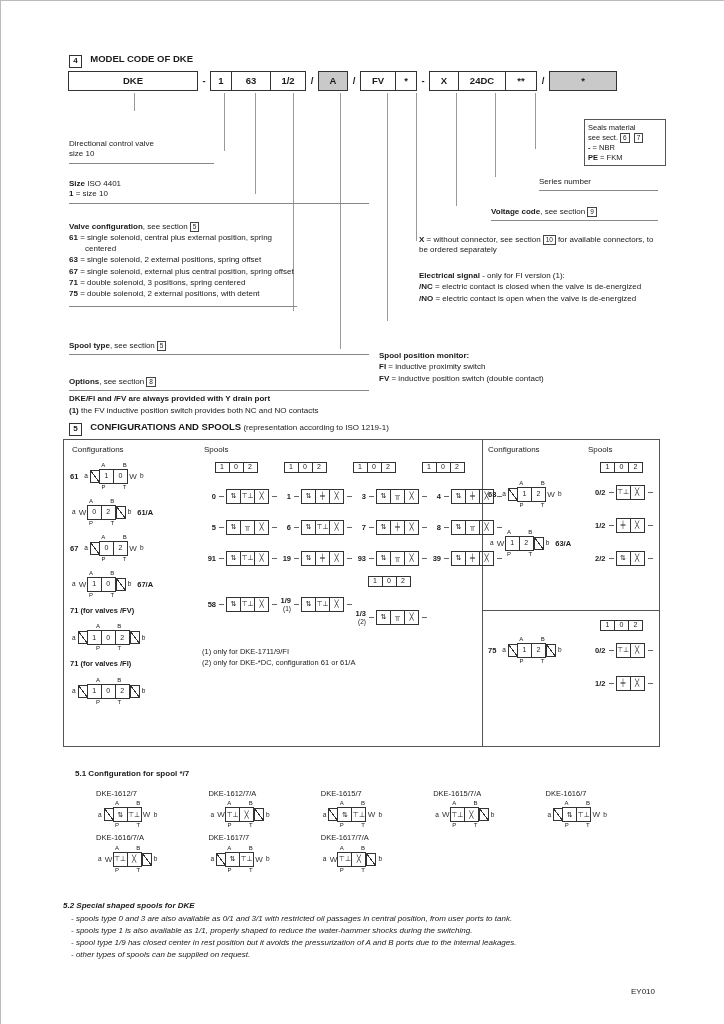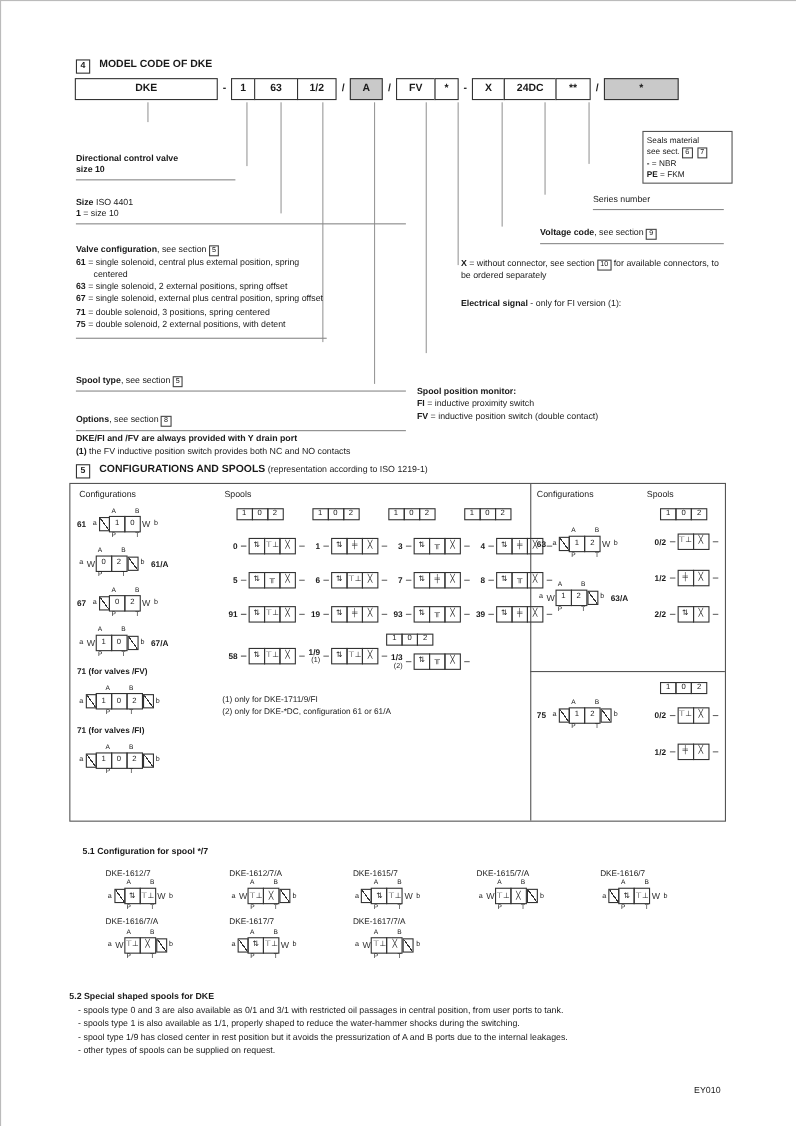--- a/index.html
+++ b/index.html
@@ -47,21 +47,21 @@
   .sp-label{font-weight:bold;font-size:7.5px;}
   .sp-note{font-size:6.5px;}
   .dash{width:5px;border-top:1px dashed #666;flex:0 0 auto;}
   
   .ph{display:inline-flex;}
   .pcell{width:15px;height:11px;border:1px solid #333;box-sizing:border-box;margin-left:-1px;display:inline-flex;align-items:center;justify-content:center;font-size:7px;}
   .mid-head{display:grid;grid-template-columns:repeat(4,1fr);justify-items:center;}
   .mid-row{display:grid;grid-template-columns:repeat(4,1fr);margin-top:16px;justify-items:start;}
   .mid-row4{display:grid;grid-template-columns:repeat(4,1fr);margin-top:16px;justify-items:start;}
   .contents{display:contents;}
-  .blk139{grid-column:3/5;display:flex;flex-direction:column;gap:6px;margin-top:-6px;}
+  .blk139{grid-column:3/5;display:flex;flex-direction:column;align-items:center;gap:22px;margin-top:-6px;}
   .s5notes{margin-top:20px;font-size:7.5px;}
   .s5notes div{margin-top:2px;}
   
   .cfg51{display:flex;flex-direction:column;align-items:flex-start;gap:2px;}
   .cfg51-label{font-size:7.5px;}
   .grid51{display:grid;grid-template-columns:repeat(5,1fr);row-gap:4px;}
   .bullet{margin-top:2px;margin-left:8px;}
 </style>
 </head>
 <body>
@@ -120,21 +120,21 @@
 
   <div class="blk" style="left:583px;top:90px;width:74px;border:1px solid #555;padding:3px;font-size:7.5px;">
     <div>Seals material</div>
     <div>
       <span>see sect.</span><span class="ref">6</span><span class="ref">7</span>
     </div>
     <div><span class="bt">-</span> <span>= NBR</span></div>
     <div><span class="bt">PE</span> <span>= FKM</span></div>
   </div>
 
-  <div class="blk rule pre" style="left:68px;top:110px;width:145px;font-weight:bold;">Directional control valve
+  <div class="blk rule pre" style="left:68px;top:110px;width:145px;">Directional control valve
 size 10</div>
 
   <div class="blk rule" style="left:538px;top:148px;width:119px;">Series number</div>
 
   <div class="blk rule" style="left:68px;top:150px;width:300px;">
     <div><span class="bt">Size</span><span> ISO 4401</span></div>
     <div><span class="bt">1</span><span> = size 10</span></div>
   </div>
 
   <div class="blk rule" style="left:490px;top:178px;width:167px;">
@@ -170,20 +170,31 @@
   </div>
 </div>
   </div>
 
   <div class="blk" style="left:418px;top:206px;width:240px;">
     <span class="bt">X</span><span> = without connector, see section</span><span class="ref">10</span><span>for available connectors, to be ordered separately</span>
   </div>
 
   <div class="blk" style="left:418px;top:242px;width:240px;">
     <div><span class="bt">Electrical signal</span><span> - only for FI version (1):</span></div>
+    <div>
+  <div class="def-item">
+    <span class="bt">/NC</span>
+    <span>= electric contact is closed when the valve is de-energized</span>
+  </div>
+
+  <div class="def-item">
+    <span class="bt">/NO</span>
+    <span>= electric contact is open when the valve is de-energized</span>
+  </div>
+</div>
   </div>
 
   <div class="blk rule" style="left:68px;top:312px;width:300px;">
     <span class="bt">Spool type</span><span>, see section</span><span class="ref">5</span>
   </div>
 
   <div class="blk" style="left:378px;top:322px;width:280px;">
     <div class="bt">Spool position monitor:</div>
     <div>
   <div class="def-item">
@@ -886,21 +897,21 @@
               <span class="cell">╳</span>
             </span>
         <span class="end end-sol"></span>
         <span class="vlab">b</span>
       </span>
       <span class="vports-b">P T</span>
     </span>
   </div>
 </div>
 
-  <div class="abs" style="left:62px;top:900px;width:600px;">
+  <div class="abs" style="left:62px;top:900px;width:600px;font-style:italic;">
     <div>
       <span class="bt">5.2</span>
       <span class="bt">Special shaped spools for DKE</span>
     </div>
     <div style="margin-top:3px;">
   <div class="bullet">- spools type 0 and 3 are also available as 0/1 and 3/1 with restricted oil passages in central position, from user ports to tank.</div>
 
   <div class="bullet">- spools type 1 is also available as 1/1, properly shaped to reduce the water-hammer shocks during the switching.</div>
 
   <div class="bullet">- spool type 1/9 has closed center in rest position but it avoids the pressurization of A and B ports due to the internal leakages.</div>

